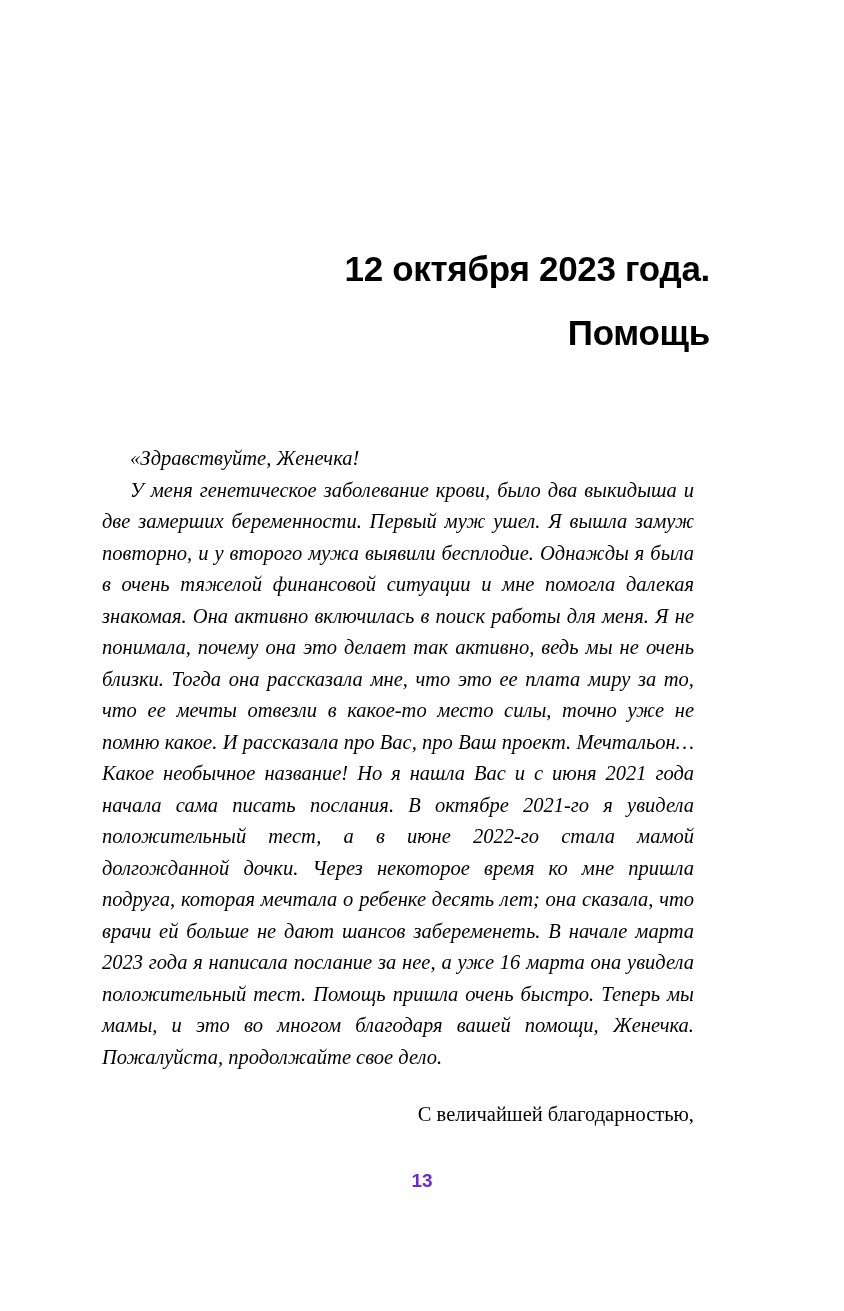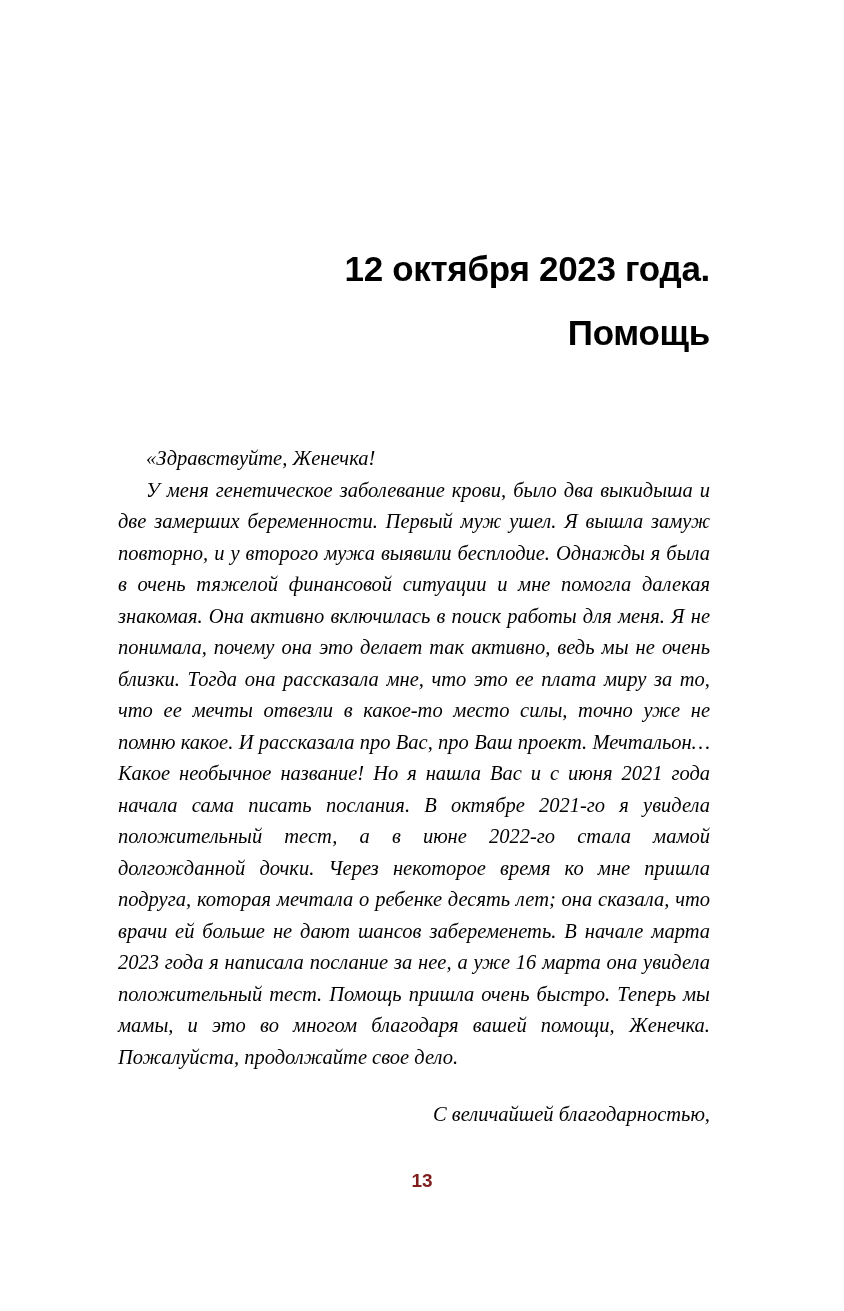--- a/index.html
+++ b/index.html
@@ -33,21 +33,21 @@
     letter-spacing: -0.3px;
     color: #000000;
   }
   .chapter-title .line {
     display: block;
     white-space: nowrap;
     margin-top: 16px;
   }
   .body-block {
     position: absolute;
-    left: 118px;
+    left: 102px;
     top: 443px;
     width: 592px;
   }
   .para {
     margin: 0;
     font-family: "Liberation Serif", serif;
     font-style: italic;
     font-size: 20.5px;
     line-height: 31.5px;
     text-align: justify;
@@ -55,39 +55,38 @@
     color: #000000;
     hyphens: manual;
   }
   .para.indent {
     text-indent: 28px;
   }
   .signature {
     margin: 0;
     padding-top: 26px;
     font-family: "Liberation Serif", serif;
-    font-style: italic;
     font-size: 20.5px;
     line-height: 31.5px;
     text-align: right;
     color: #000000;
   }
   .signature .line {
     display: block;
   }
   .page-number {
     position: absolute;
     left: 0;
     right: 0;
     top: 1170px;
     text-align: center;
     font-family: "Liberation Sans", sans-serif;
     font-size: 19px;
     font-weight: bold;
-    color: #7f1d1d;
+    color: #6d28d9;
   }
 </style>
 </head>
 <body>
 
 <div class="page">
 
   <h1 class="chapter-title">
     <span class="line">12 октября 2023 года.</span>
     <span class="line">Помощь</span>

